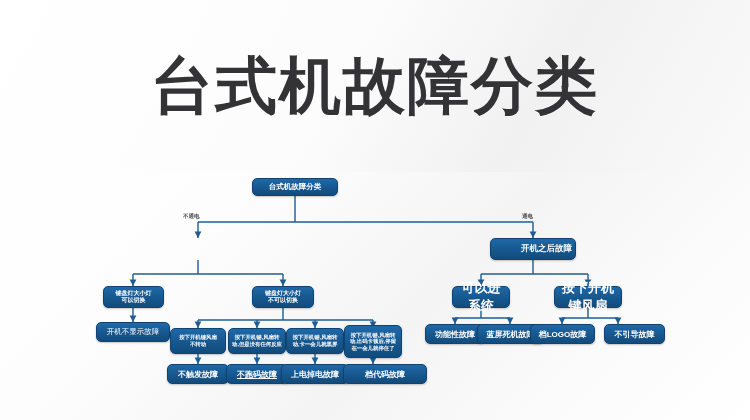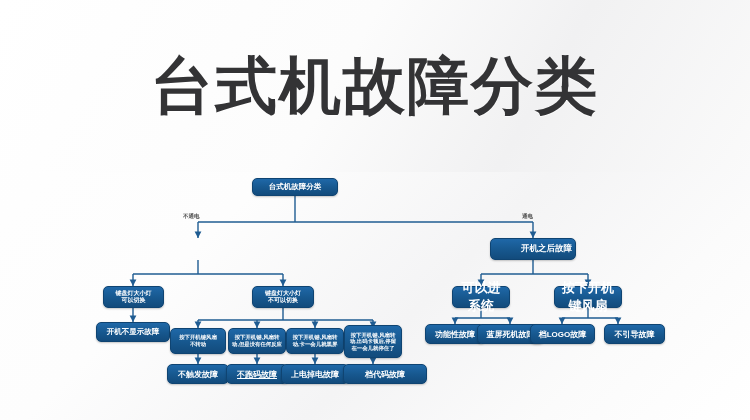--- a/index.html
+++ b/index.html
@@ -36,21 +36,21 @@
     display:flex;align-items:center;justify-content:center;
     box-shadow:0 1px 2px rgba(0,0,0,.22);
     padding:1px 3px;
   }
   .node span{display:block;width:100%;}
   .n-root{font-size:7.5px;font-weight:bold;}
   .n-l1{font-size:8.5px;font-weight:bold;}
   .n-l2{font-size:6px;font-weight:bold;line-height:1.18;}
   .n-l2b{font-size:13px;font-weight:bold;}
   .n-leaf{font-size:8px;font-weight:bold;}
-  .n-leaf-sm{font-size:7.5px;font-weight:bold;}
+  .n-leaf-sm{font-size:7.5px;font-weight:normal;}
   .n-multi{font-size:5.4px;font-weight:bold;line-height:1.22;}
   .edge-label{
     position:absolute;font-size:5.5px;color:#4a4a4a;
     white-space:nowrap;font-weight:bold;
   }
 </style>
 </head>
 <body>
 
 <div id="stage">

